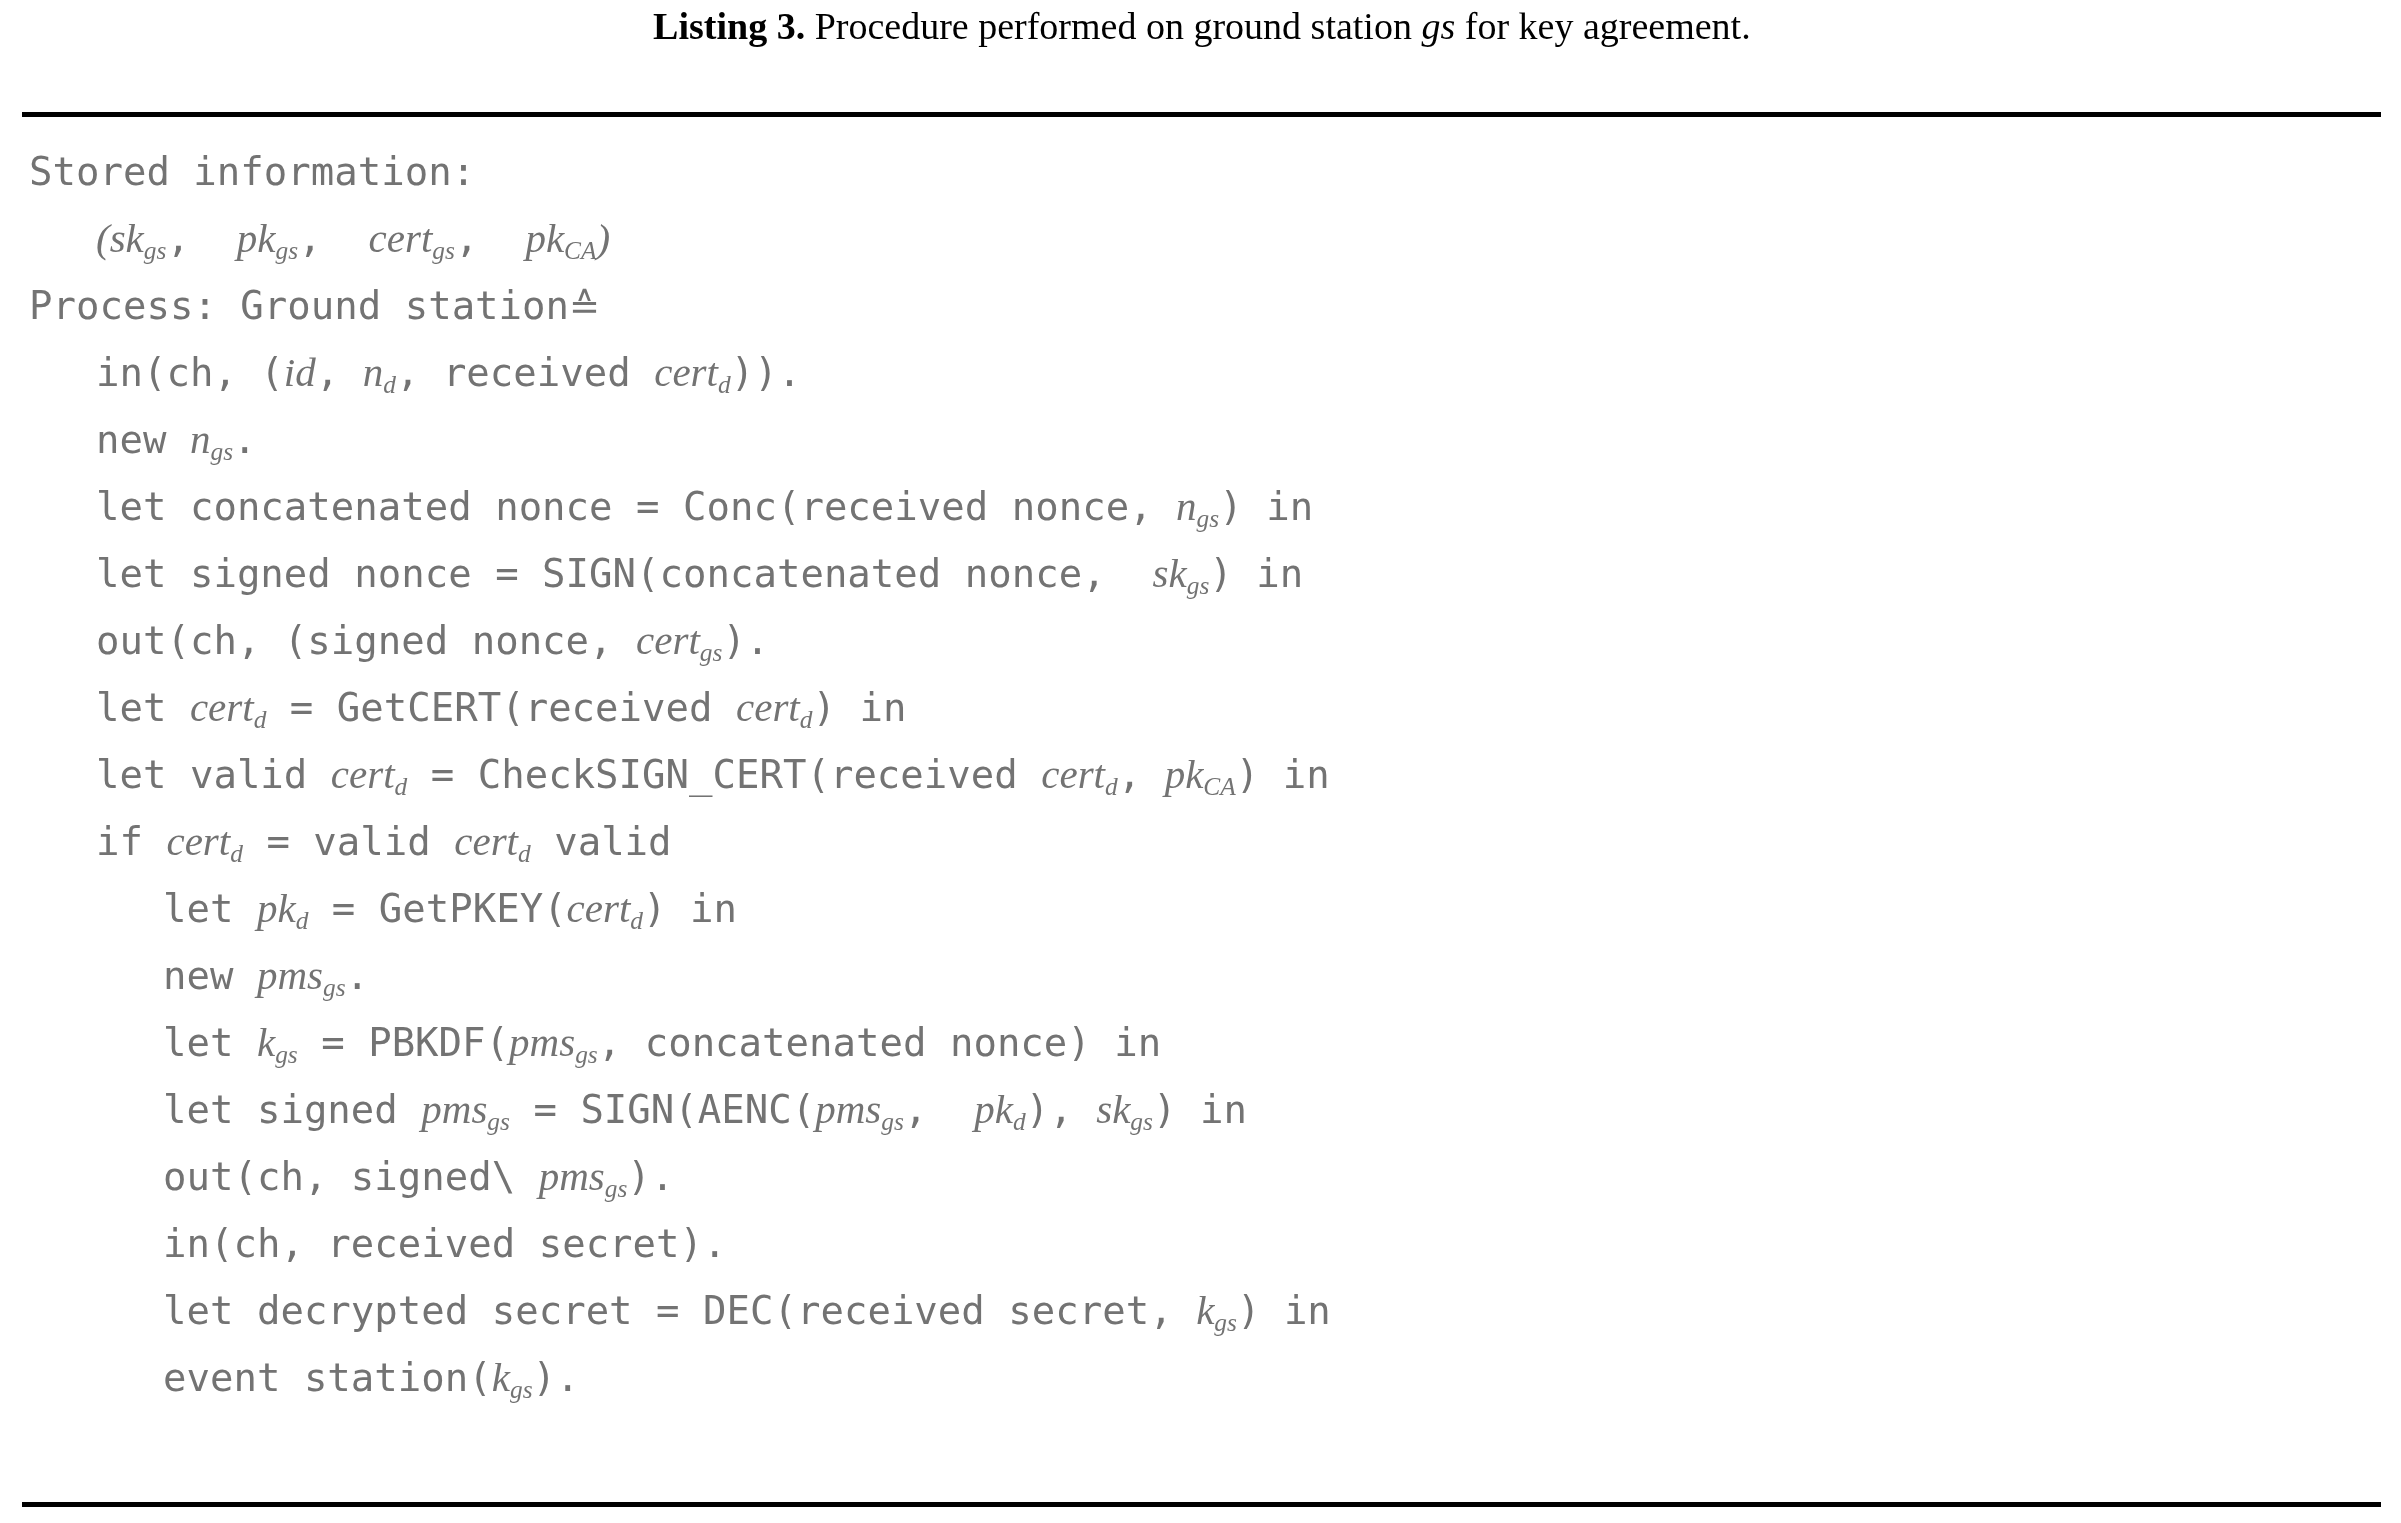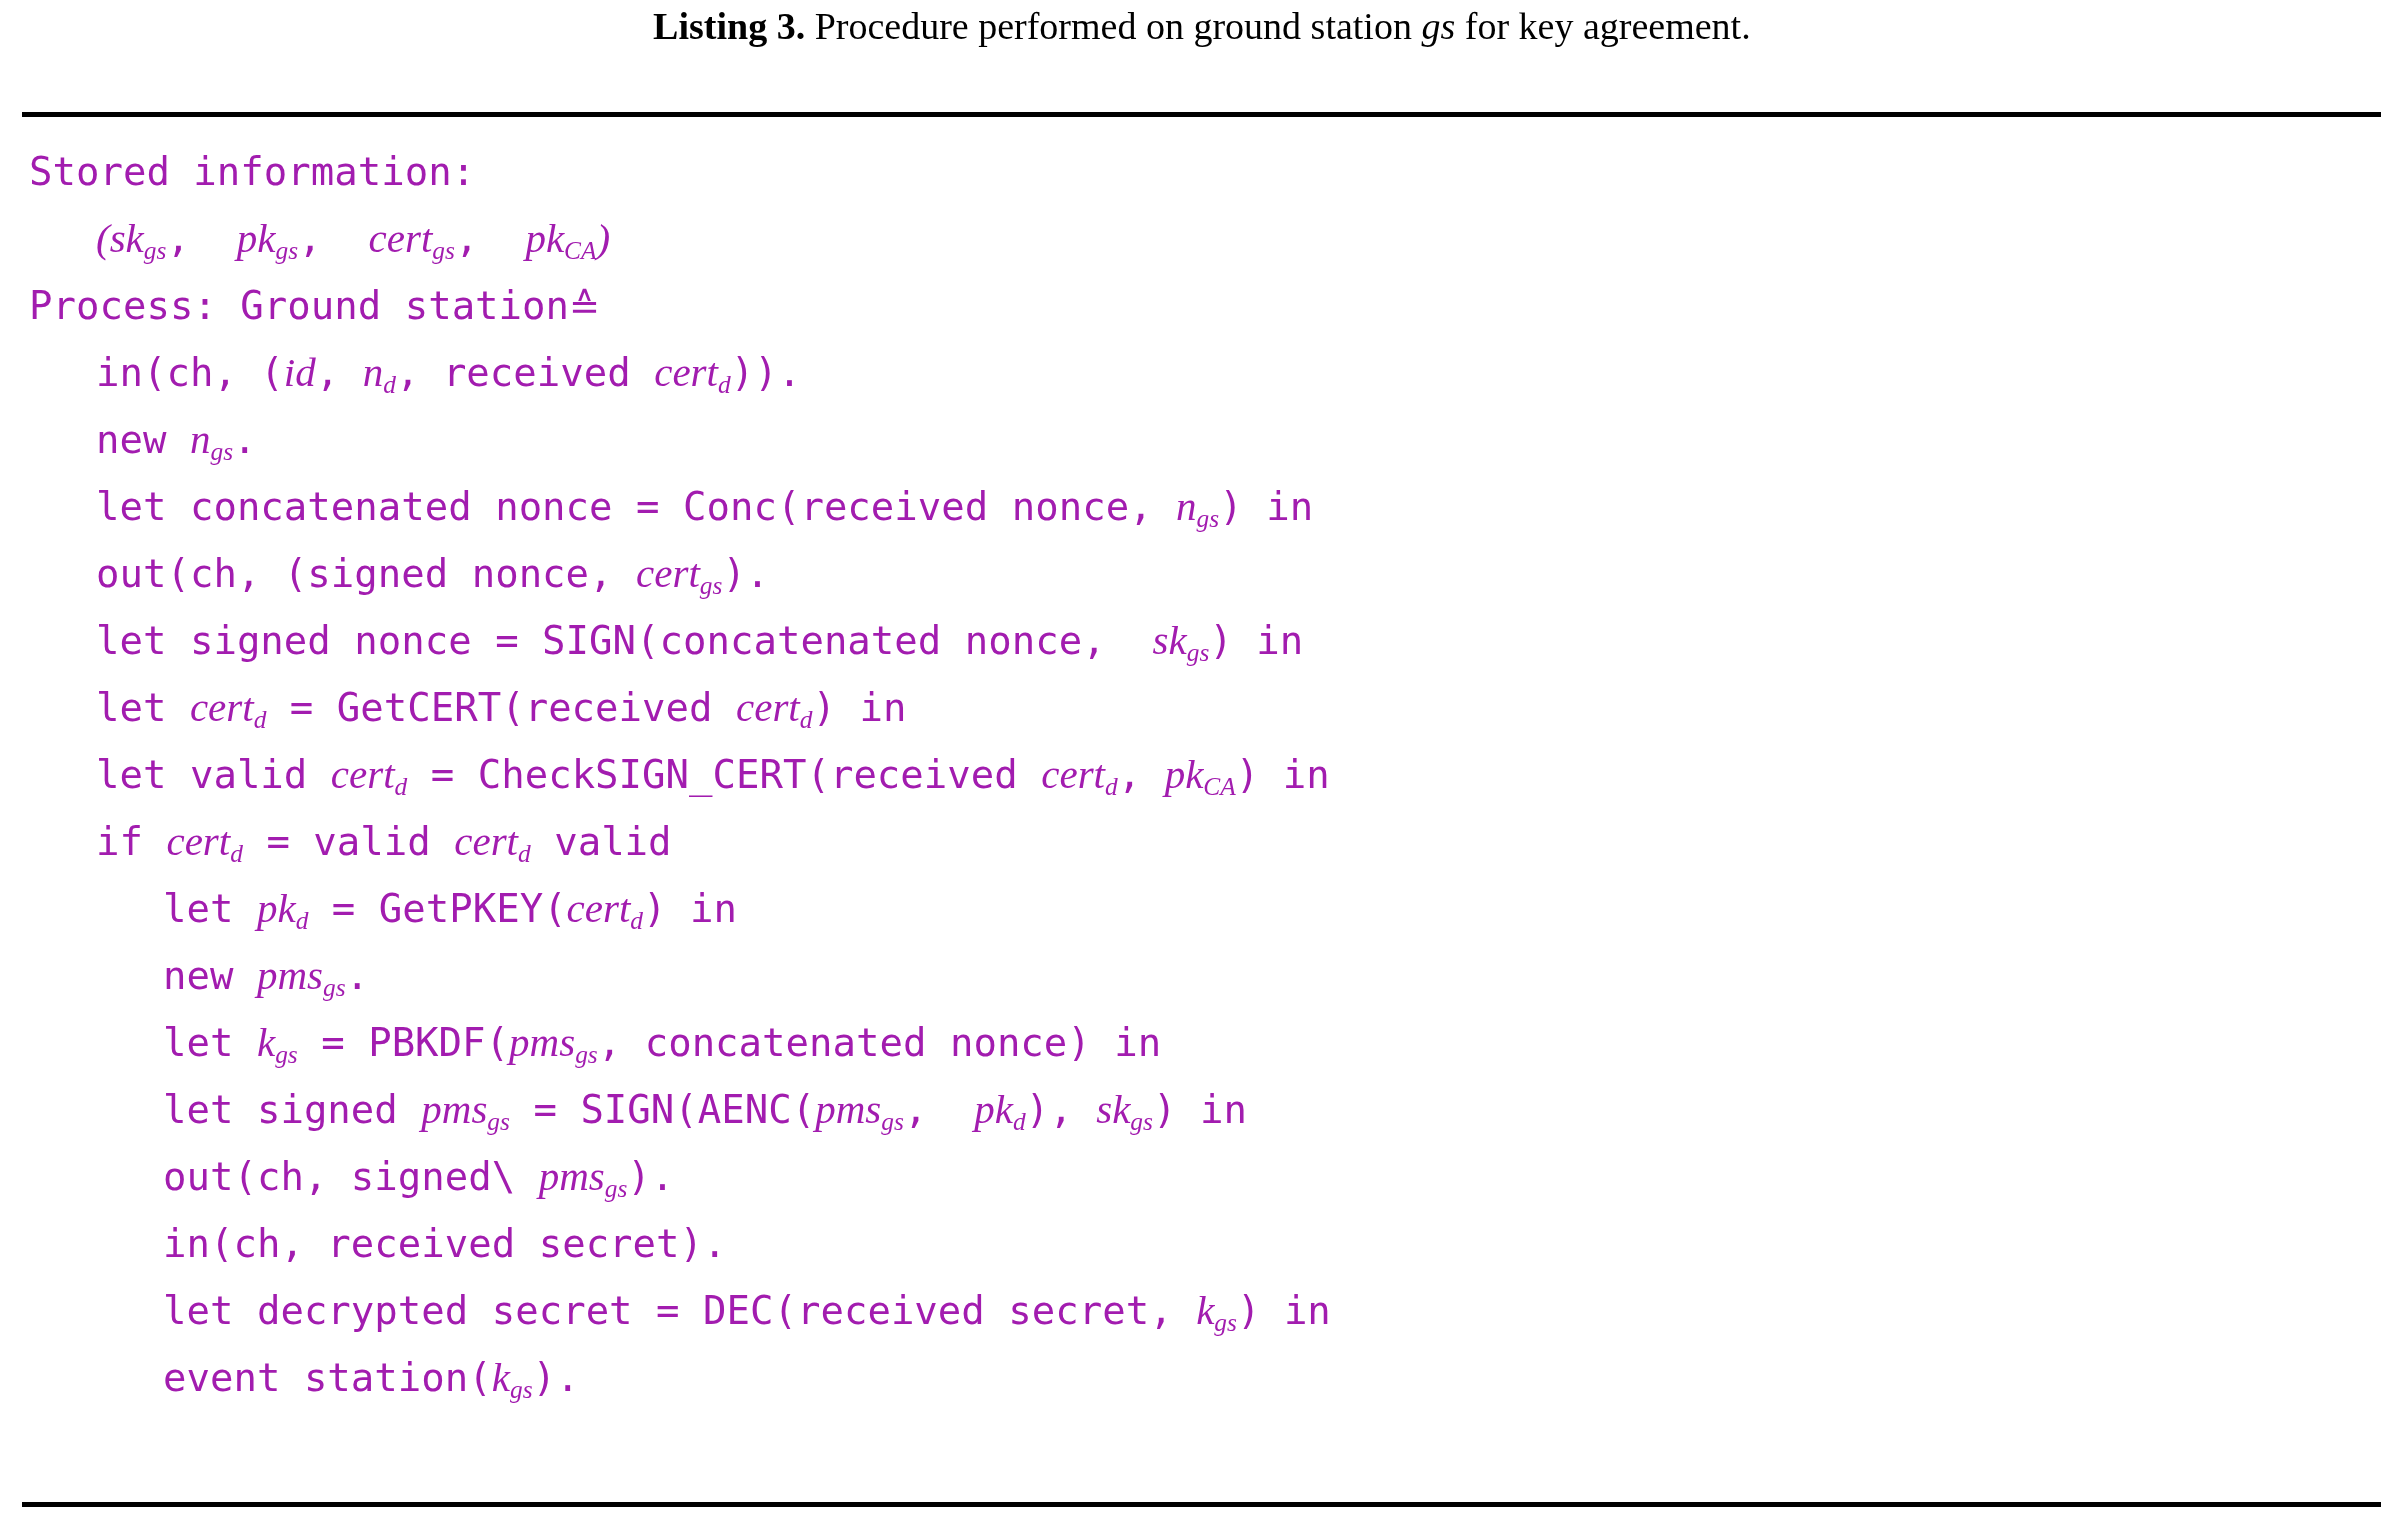--- a/index.html
+++ b/index.html
@@ -60,21 +60,21 @@
   }
 
   .code-line {
     position: relative;
     height: 67px;
     line-height: 67px;
     white-space: nowrap;
     font-family: "DejaVu Sans Mono", "Liberation Mono", monospace;
     font-size: 39px;
     letter-spacing: 0px;
-    color: #a21caf;
+    color: #737373;
   }
   .ind-0 { padding-left: 0px; }
   .ind-1 { padding-left: 67px; }
   .ind-2 { padding-left: 134px; }
 
   
   .mono {
     font-family: "DejaVu Sans Mono", "Liberation Mono", monospace;
     font-size: 39px;
     white-space: pre;
@@ -115,23 +115,23 @@
     <div class="code-line ind-1"><span class="mi">(</span><span class="mi"><span>sk</span><sub>gs</sub></span><span class="mono">,  </span><span class="mi"><span>pk</span><sub>gs</sub></span><span class="mono">,  </span><span class="mi"><span>cert</span><sub>gs</sub></span><span class="mono">,  </span><span class="mi"><span>pk</span><sub>CA</sub></span><span class="mi">)</span></div>
 
     <div class="code-line ind-0"><span class="mono">Process: Ground station</span><span class="defeq">≙</span></div>
 
     <div class="code-line ind-1"><span class="mono">in(ch, (</span><span class="mi">id</span><span class="mono">, </span><span class="mi"><span>n</span><sub>d</sub></span><span class="mono">, </span><span class="mono">received </span><span class="mi"><span>cert</span><sub>d</sub></span><span class="mono">)).</span></div>
 
     <div class="code-line ind-1"><span class="mono">new </span><span class="mi"><span>n</span><sub>gs</sub></span><span class="mono">.</span></div>
 
     <div class="code-line ind-1"><span class="mono">let concatenated nonce = Conc(received nonce, </span><span class="mi"><span>n</span><sub>gs</sub></span><span class="mono">) in</span></div>
 
+    <div class="code-line ind-1"><span class="mono">let signed nonce = SIGN(concatenated nonce,  </span><span class="mi"><span>sk</span><sub>gs</sub></span><span class="mono">) in</span></div>
+
     <div class="code-line ind-1"><span class="mono">out(ch, (signed nonce, </span><span class="mi"><span>cert</span><sub>gs</sub></span><span class="mono">).</span></div>
-
-    <div class="code-line ind-1"><span class="mono">let signed nonce = SIGN(concatenated nonce,  </span><span class="mi"><span>sk</span><sub>gs</sub></span><span class="mono">) in</span></div>
 
     <div class="code-line ind-1"><span class="mono">let </span><span class="mi"><span>cert</span><sub>d</sub></span><span class="mono"> = GetCERT(received </span><span class="mi"><span>cert</span><sub>d</sub></span><span class="mono">) in</span></div>
 
     <div class="code-line ind-1"><span class="mono">let valid </span><span class="mi"><span>cert</span><sub>d</sub></span><span class="mono"> = CheckSIGN_CERT(received </span><span class="mi"><span>cert</span><sub>d</sub></span><span class="mono">, </span><span class="mi"><span>pk</span><sub>CA</sub></span><span class="mono">) in</span></div>
 
     <div class="code-line ind-1"><span class="mono">if </span><span class="mi"><span>cert</span><sub>d</sub></span><span class="mono"> = valid </span><span class="mi"><span>cert</span><sub>d</sub></span><span class="mono"> valid</span></div>
 
     <div class="code-line ind-2"><span class="mono">let </span><span class="mi"><span>pk</span><sub>d</sub></span><span class="mono"> = GetPKEY(</span><span class="mi"><span>cert</span><sub>d</sub></span><span class="mono">) in</span></div>
 
     <div class="code-line ind-2"><span class="mono">new </span><span class="mi"><span>pms</span><sub>gs</sub></span><span class="mono">.</span></div>

